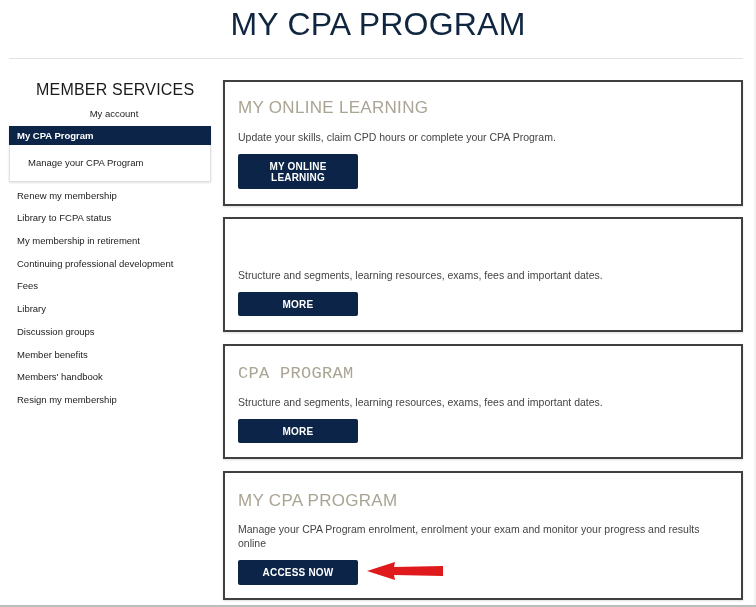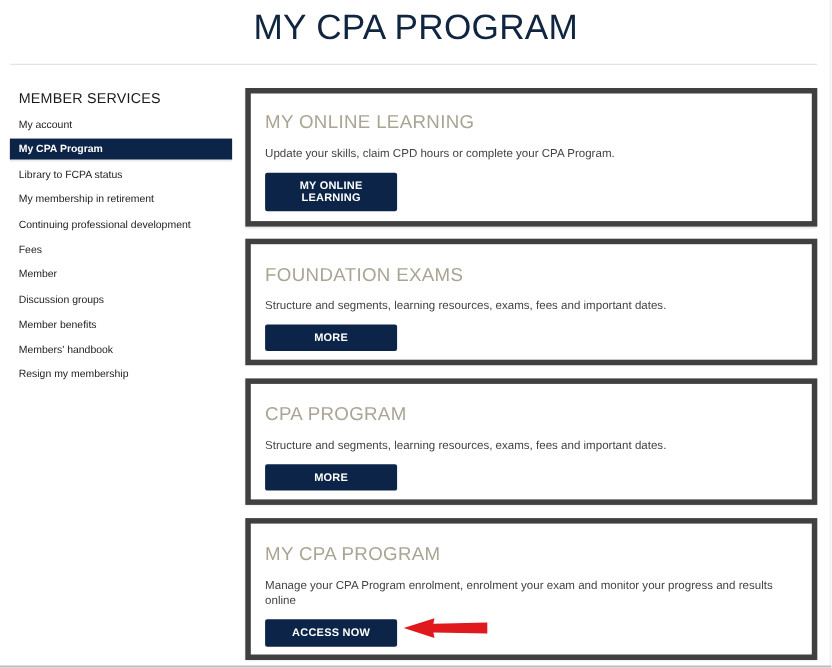--- a/index.html
+++ b/index.html
@@ -19,50 +19,50 @@
       line-height: 40px;
     }
     .title-divider {
       position: absolute; left: 9px; top: 58px; width: 734px; height: 1px;
       background: #e2e2e2;
     }
 
     
     .sidebar { position: absolute; left: 9px; top: 82px; width: 202px; }
     .sidebar-heading {
-      font-size: 13px; color: #1a1a1a; letter-spacing: 0.2px;
-      padding-left: 8px; height: 16px; line-height: 16px;
+      font-size: 16px; color: #1a1a1a; letter-spacing: 0.2px;
+      padding-left: 8px; height: 16px; line-height: 16px; margin-left: 19px;
     }
     .sidebar-item {
       display: block; font-size: 9.5px; color: #222;
       padding-left: 8px; height: 22.7px; line-height: 22.7px;
       cursor: pointer; white-space: nowrap;
     }
-    .sidebar-item.first { margin-top: 5px; }
+    .sidebar-item.first { margin-top: 5px; text-align: center; }
     .active-group {
       border: 1px solid #e0e0e0;
       box-shadow: 0 1px 2px rgba(0,0,0,0.12);
       margin-bottom: 3px;
     }
     .sidebar-item.active {
       background: #0b2447; color: #ffffff; font-weight: bold;
       height: 19px; line-height: 19px; margin: -1px -1px 0 -1px;
       padding-left: 8px;
     }
     .sidebar-subitem {
       display: block; font-size: 9.5px; color: #222;
       padding-left: 18px; height: 36px; line-height: 36px;
       cursor: pointer;
     }
 
     
     .card {
       position: absolute; left: 223px; width: 520px;
       background: #ffffff;
-      border: 5px solid #404040;
+      border: 2px solid #404040;
       box-shadow: 0 1px 2px rgba(0,0,0,0.14);
     }
     .card-title {
       position: absolute; left: 13px;
       font-size: 17px; color: #a9a493; font-weight: normal;
       letter-spacing: 0.3px; white-space: nowrap;
     }
     .card-desc {
       position: absolute; left: 13px; width: 490px;
       font-size: 10.5px; color: #444; line-height: 14px;
@@ -96,46 +96,47 @@
 <div class="page">
 
   <h1 class="page-title">MY CPA PROGRAM</h1>
   <div class="title-divider"></div>
 
   <nav class="sidebar">
     <div class="sidebar-heading">MEMBER SERVICES</div>
     <a class="sidebar-item first">My account</a>
     <div class="active-group">
       <a class="sidebar-item active">My CPA Program</a>
+      <a class="sidebar-subitem">Manage your CPA Program</a>
     </div>
+    <a class="sidebar-item">Renew my membership</a>
     <a class="sidebar-item">Library to FCPA status</a>
     <a class="sidebar-item">My membership in retirement</a>
     <a class="sidebar-item">Continuing professional development</a>
     <a class="sidebar-item">Fees</a>
-    <a class="sidebar-item">Member</a>
+    <a class="sidebar-item">Library</a>
     <a class="sidebar-item">Discussion groups</a>
     <a class="sidebar-item">Member benefits</a>
     <a class="sidebar-item">Members' handbook</a>
     <a class="sidebar-item">Resign my membership</a>
   </nav>
 
   <section class="card" style="top:80px;height:126px;">
     <h2 class="card-title" style="top:16px;">MY ONLINE LEARNING</h2>
     <p class="card-desc" style="top:48px;">Update your skills, claim CPD hours or complete your CPA Program.</p>
     <button class="card-btn" style="top:72px;height:35px;padding:0 20px;">MY ONLINE LEARNING</button>
   </section>
 
   <section class="card" style="top:217px;height:115px;">
-    <h2 class="card-title" style="top:18px;">FOUNDATION EXAMS</h2>
     <p class="card-desc" style="top:49px;">Structure and segments, learning resources, exams, fees and important dates.</p>
     <button class="card-btn" style="top:73px;height:24px;">MORE</button>
   </section>
 
   <section class="card" style="top:344px;height:115px;">
-    <h2 class="card-title" style="top:18px;">CPA PROGRAM</h2>
+    <h2 class="card-title" style="top:18px;font-family:Liberation Mono, monospace;">CPA PROGRAM</h2>
     <p class="card-desc" style="top:49px;">Structure and segments, learning resources, exams, fees and important dates.</p>
     <button class="card-btn" style="top:73px;height:24px;">MORE</button>
   </section>
 
   <section class="card" style="top:471px;height:129px;">
     <h2 class="card-title" style="top:18px;">MY CPA PROGRAM</h2>
     <p class="card-desc" style="top:49px;">Manage your CPA Program enrolment, enrolment your exam and monitor your progress and results online</p>
     <button class="card-btn" style="top:87px;height:25px;">ACCESS NOW</button>
   </section>
 

